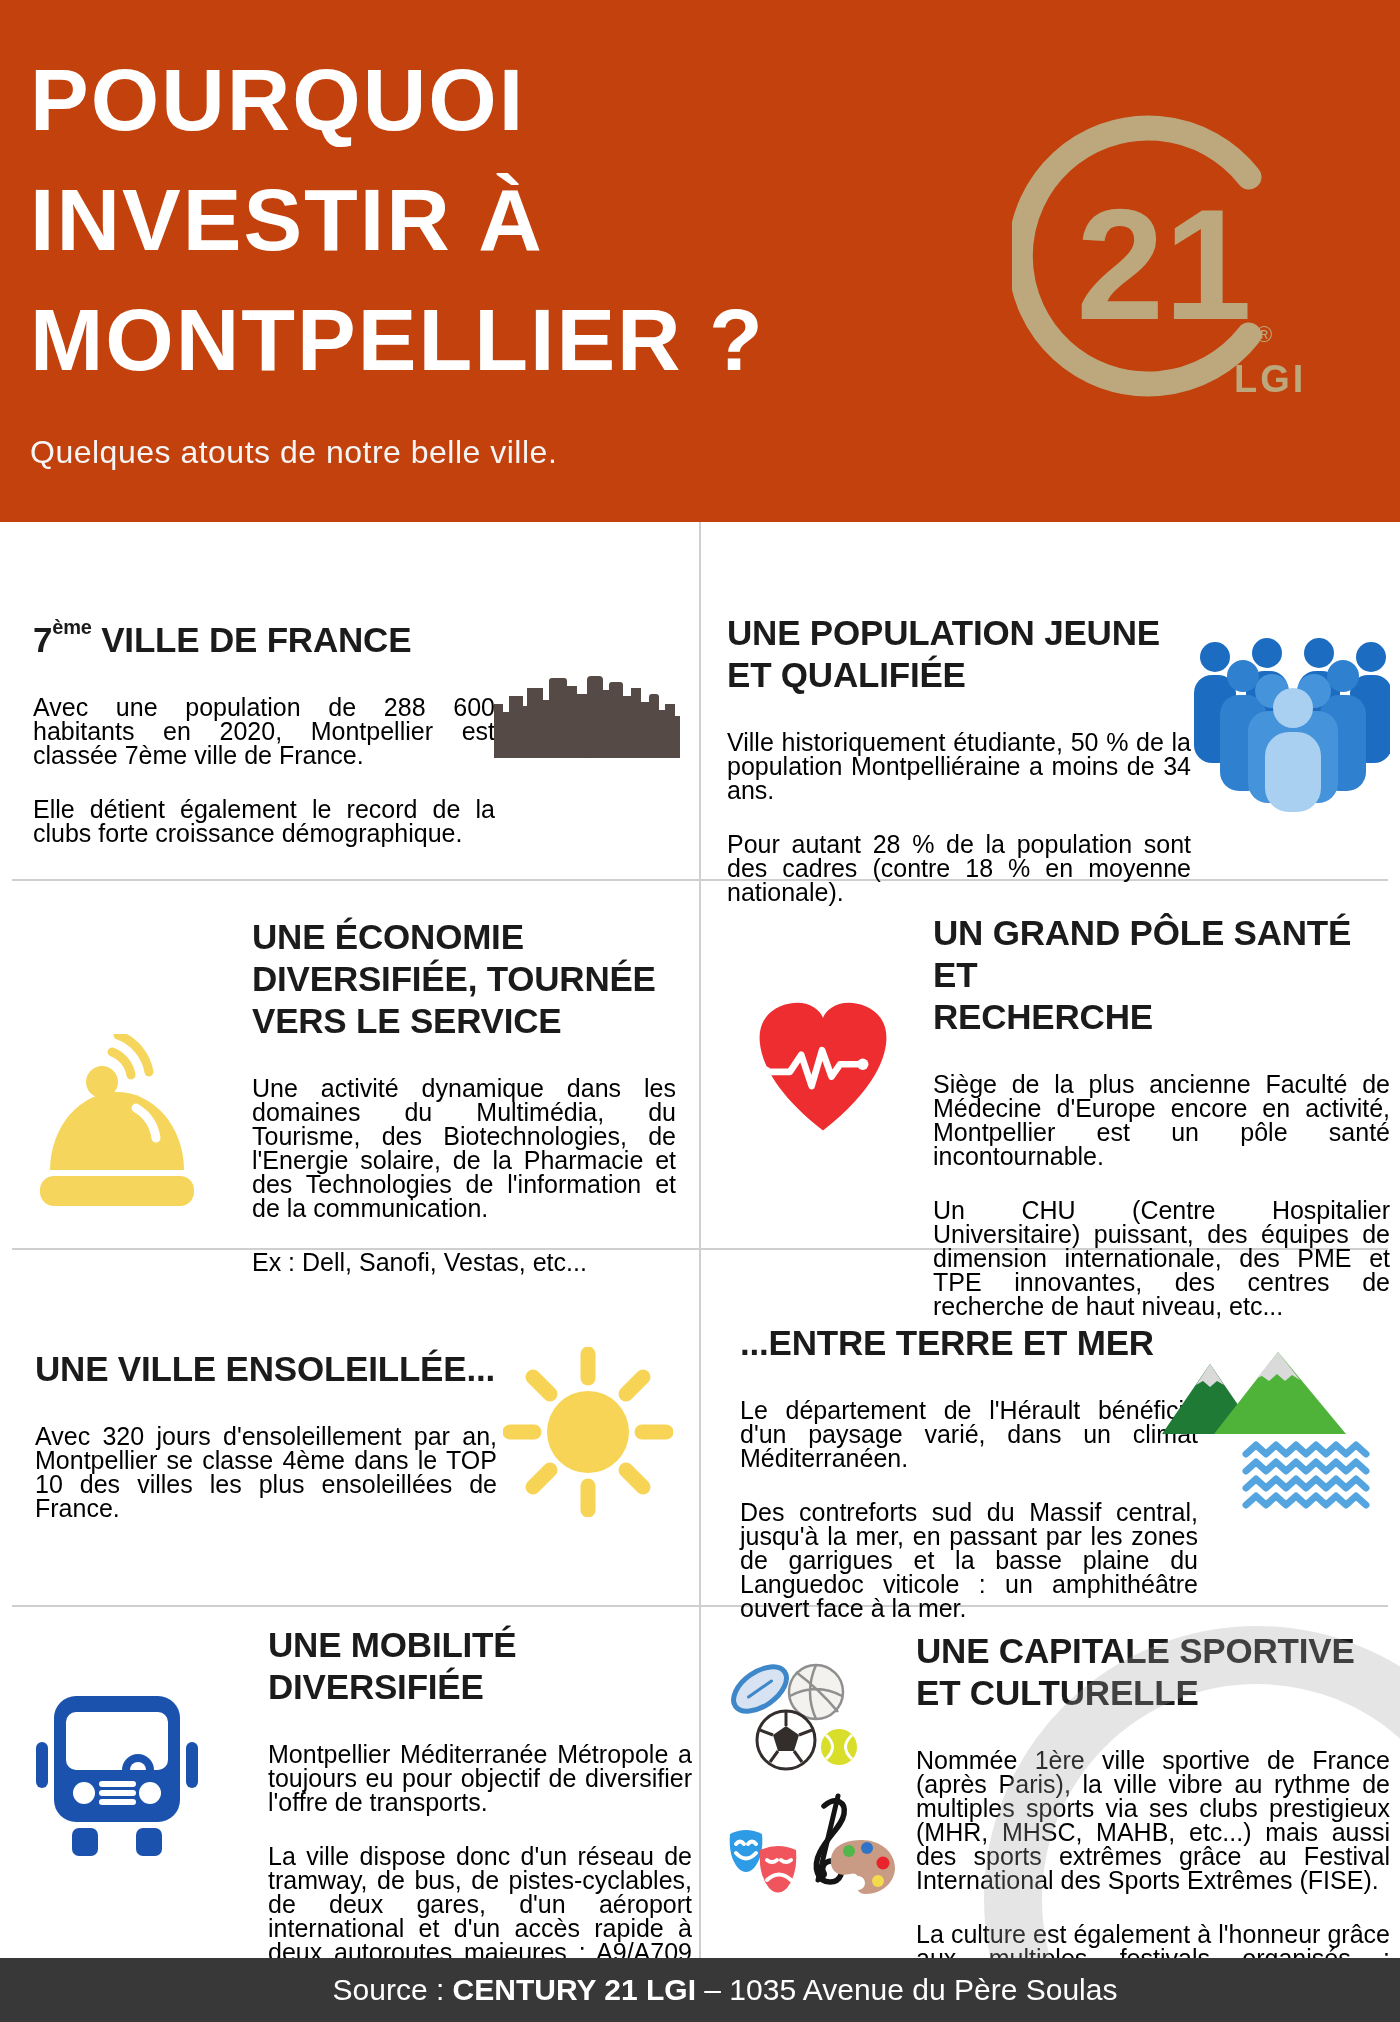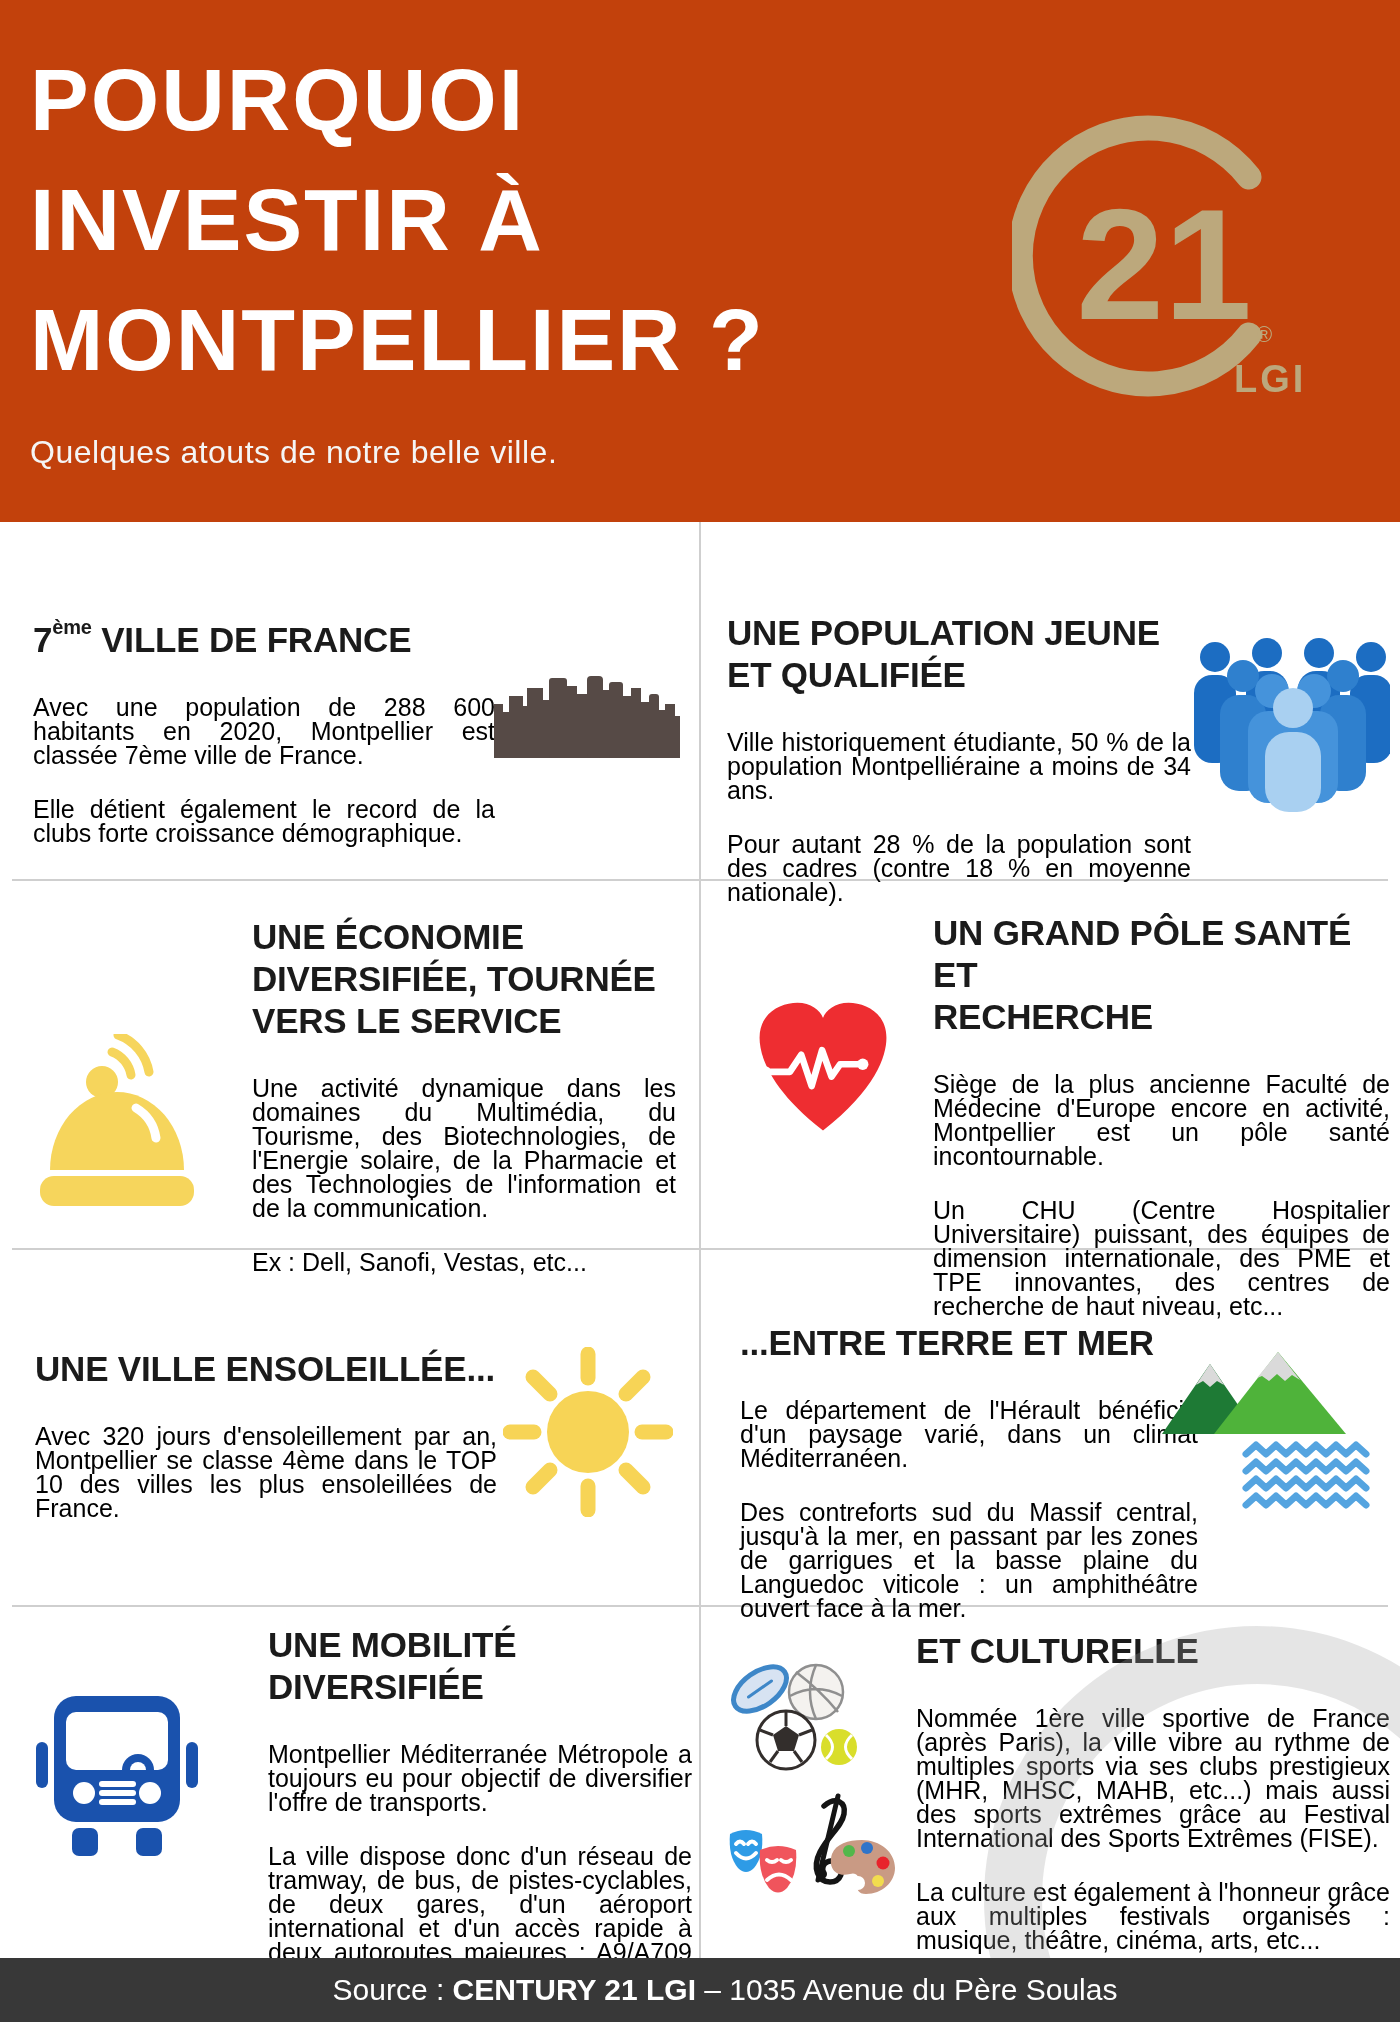--- a/index.html
+++ b/index.html
@@ -259,20 +259,21 @@
       <path d="M 34 2 C 52 2 67 14 67 30 C 67 44 54 56 38 56 C 30 56 28 51 30 45 C 32 38 28 34 22 36 C 6 40 0 28 4 16 C 8 6 20 2 34 2 Z" fill="#C99A84"></path>
       <circle cx="30" cy="45" r="7" fill="#ffffff"></circle>
       <circle cx="21" cy="13" r="6" fill="#52B74B"></circle>
       <circle cx="39" cy="10" r="6" fill="#2F74C9"></circle>
       <circle cx="55" cy="25" r="6.5" fill="#E8232B"></circle>
       <circle cx="50" cy="43" r="6" fill="#F2DC4E"></circle>
     </g>
   </svg>
   <div class="sec-text" style="left:916px;top:1630px;width:474px;">
     <h2>
+      <span class="ln">UNE CAPITALE SPORTIVE</span>
       <span class="ln">ET CULTURELLE</span>
     </h2>
     <p>Nommée 1ère ville sportive de France (après Paris), la ville vibre au rythme de multiples sports via ses clubs prestigieux (MHR, MHSC, MAHB, etc...) mais aussi des sports extrêmes grâce au Festival International des Sports Extrêmes (FISE).</p>
     <p>La culture est également à l'honneur grâce aux multiples festivals organisés : musique, théâtre, cinéma, arts, etc...</p>
   </div>
 
   <div class="watermark"></div>
 
   <div class="footer">
     <div class="footer-text"><span>Source : </span><b>CENTURY 21 LGI</b><span> – 1035 Avenue du Père Soulas</span></div>

